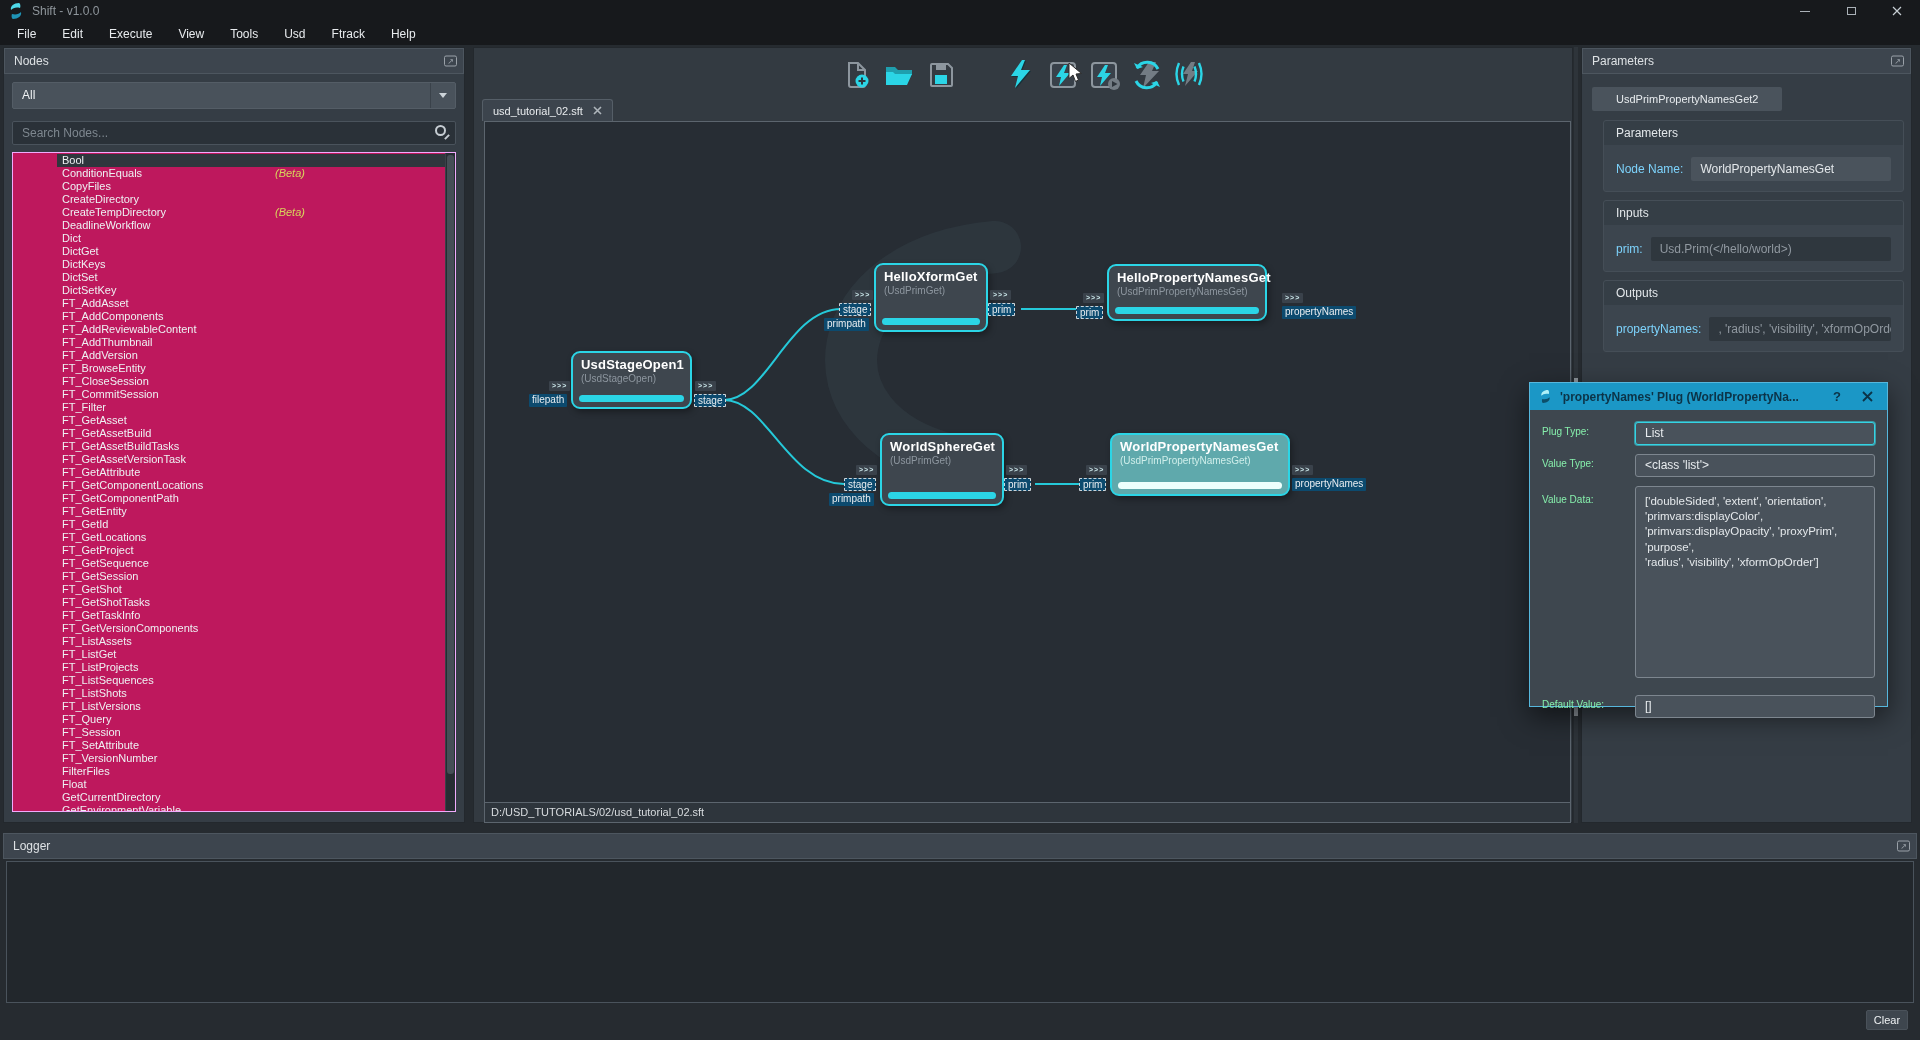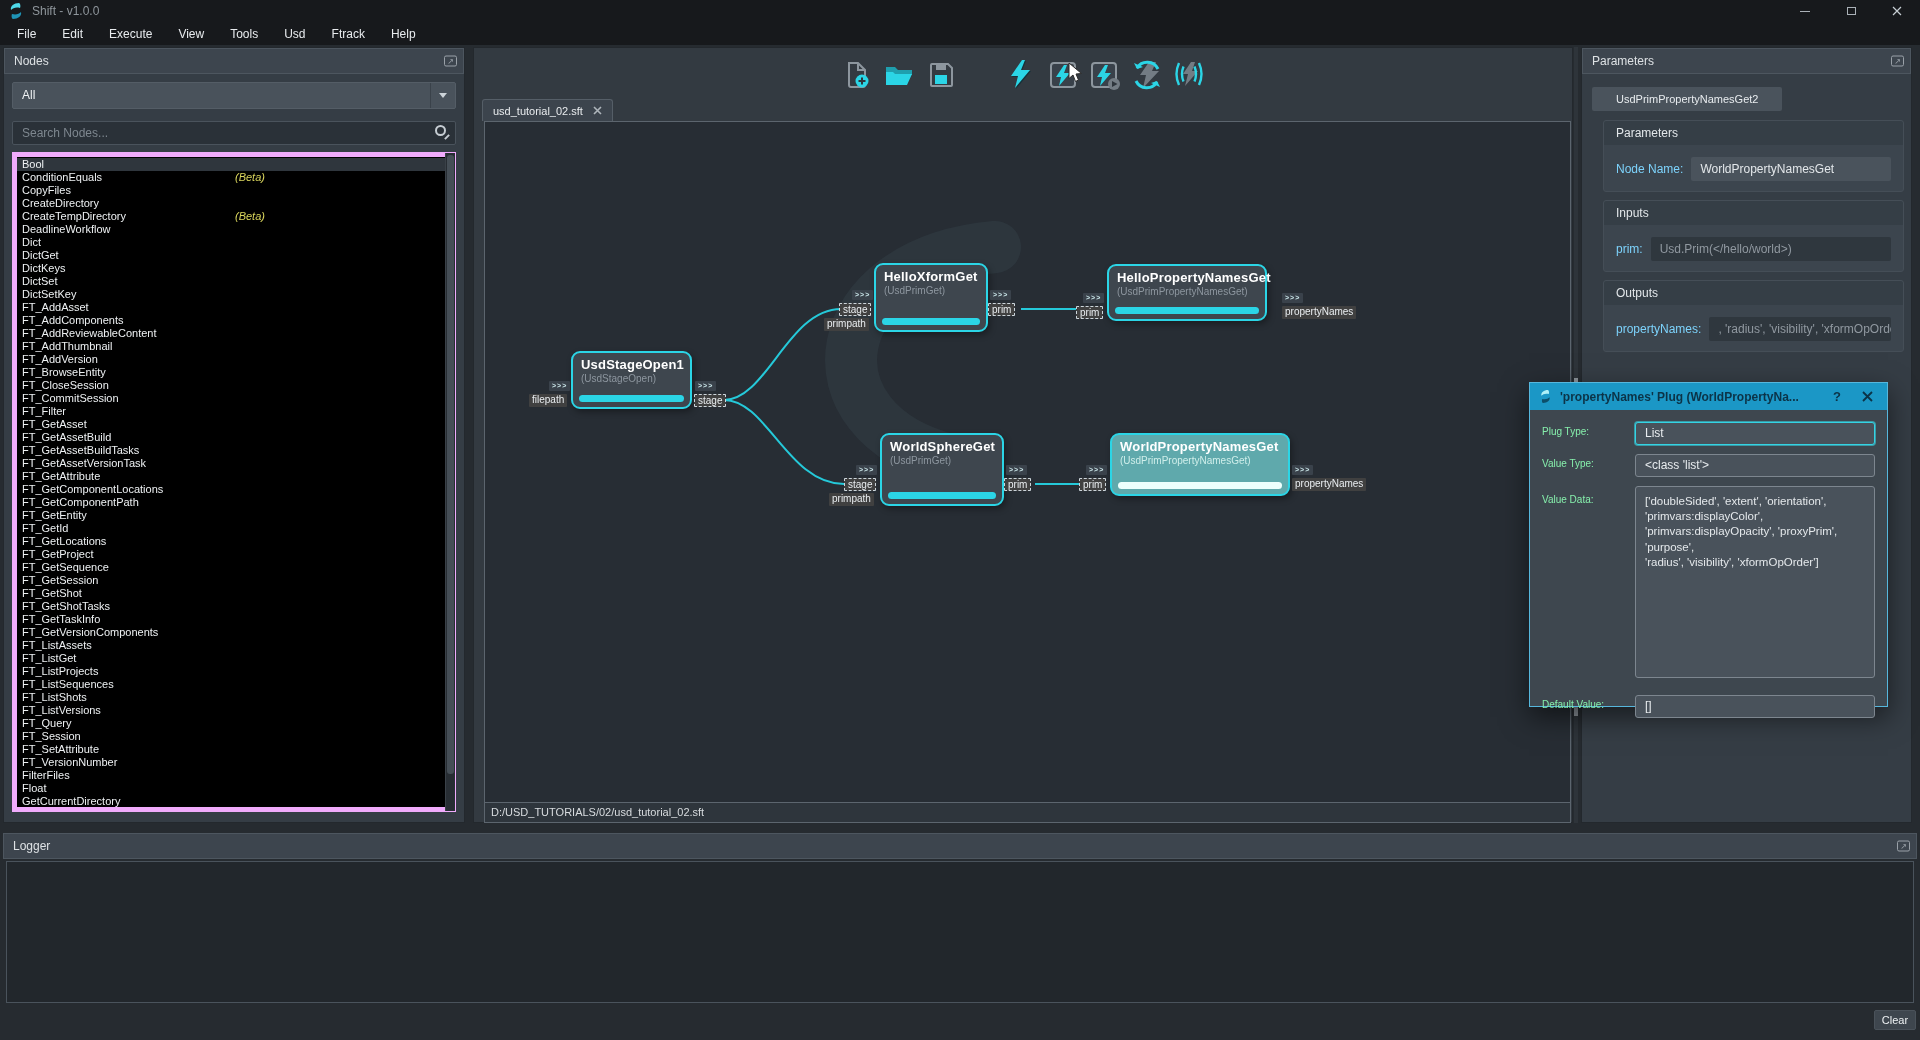--- a/index.html
+++ b/index.html
@@ -40,21 +40,21 @@
   .searchbox { position:absolute; left:8px; right:8px; top:73px; height:24px; }
   .searchbox input { width:100%; height:100%; background:#2a3138; border:1px solid #4a535c;
     border-radius:2px; color:#c6cdd3; font-size:12px; padding:0 28px 0 9px;
     font-family:"Liberation Sans", sans-serif; outline:none; }
   .searchbox input::placeholder { color:#7e878f; }
   .mag { position:absolute; right:10px; top:4px; width:11px; height:11px;
     border:2px solid #c6cdd3; border-radius:50%; }
   .mag::after { content:''; position:absolute; width:2px; height:6px; background:#c6cdd3;
     transform:rotate(45deg); left:9px; top:7px; }
   .node-list { position:absolute; left:8px; right:8px; top:104px; bottom:10px;
-    background:#000000; border:5px solid #f0abfc; overflow:hidden; padding-top:1px; }
+    background:#be185d; border:1px solid #f0abfc; overflow:hidden; padding-top:1px;padding-left:44px; }
   .list-row { position:relative; height:13px; line-height:13px; font-size:11px;
     color:#eef1f3; padding-left:5px; white-space:nowrap; }
   .list-row.selected { background:#2f363d; }
   .row-badge { position:absolute; left:218px; top:0; color:#d8d45c; font-style:italic; }
   .list-scroll { position:absolute; right:0; top:0; bottom:0; width:10px;
     background:#272d33; border-left:1px solid #3a4148; }
   .list-thumb { position:absolute; top:2px; left:1px; right:1px; height:94%;
     background:#454e56; border-radius:3px; }
   
   .graph-panel { left:473px; top:47px; width:1100px; height:776px; background:#333a41; }
@@ -76,21 +76,21 @@
     box-shadow:2px 3px 6px rgba(0,0,0,0.35); }
   .gnode .t { font-weight:bold; font-size:13px; color:#ffffff; margin:4px 0 0 8px;
     letter-spacing:0.2px; white-space:nowrap; }
   .gnode .s { font-size:10px; color:#8d969f; margin:1px 0 0 8px; white-space:nowrap; }
   .gnode .bar { position:absolute; left:6px; right:6px; bottom:5px; height:7px;
     background:#2bd5e6; border-radius:4px; }
   .gnode.selected { background:#5fa9ac; }
   .gnode.selected .s { color:#cfeeea; }
   .gnode.selected .bar { background:#ecfffd; }
   .port { position:absolute; font-size:10px; line-height:12px; height:13px; padding:0 3px;
-    background:#404040; color:#e9edf0; white-space:nowrap; border-radius:1px; z-index:3; }
+    background:#0c4a6e; color:#e9edf0; white-space:nowrap; border-radius:1px; z-index:3; }
   .port.dashed { border:1px dashed #ccd5db; line-height:11px; }
   .chev { position:absolute; font-size:7px; font-weight:bold; letter-spacing:1px;
     line-height:10px; height:10px; padding:0 3px; background:#3a424b; color:#cde9ec;
     border-radius:1px; z-index:3; }
   .cursor { position:absolute; left:1068px; top:62px; z-index:50; }
   
   .inspector { left:1581px; top:47px; width:331px; height:776px; }
   .node-tab { position:absolute; left:10px; top:39px; background:#4a535c; color:#e8ecef;
     font-size:11px; padding:6px 24px; border-radius:2px; }
   .sections { position:absolute; left:21px; right:7px; top:72px; }
@@ -124,21 +124,21 @@
   .dlg-textarea { flex:1; height:192px; background:#49525b; border:1px solid #7d868f;
     border-radius:3px; padding:7px 9px; font-size:11.5px; color:#e4e8eb;
     white-space:pre-wrap; line-height:1.32; margin-bottom:8px; }
   .mt { margin-top:4px; }
   
   .logger-header { position:absolute; left:3px; top:833px; width:1914px; }
   .logger-content { position:absolute; left:6px; top:861px; width:1908px; height:142px;
     background:#22272c; border:1px solid #4a535c; }
   .clear-btn { position:absolute; left:1866px; top:1010px; width:42px; height:20px;
     background:#3e464e; border:1px solid #4a525a; color:#eef1f3; font-size:11px;
-    text-align:center; line-height:18px; border-radius:2px;margin-left:8px; }
+    text-align:center; line-height:18px; border-radius:2px; }
 </style>
 </head>
 <body>
 
 <div class="app">
 
   <div class="titlebar">
     <svg width="16" height="18" viewBox="0 0 16 18">
       <path d="M11 1c-5 0-9 3-8 7 2-2 5-3 9-2 1-2 0-5-1-5z" fill="#4fd8e8"></path>
       <path d="M5 17c5 0 9-3 8-7-2 2-5 3-9 2-1 2 0 5 1 5z" fill="#1f93b5"></path>

